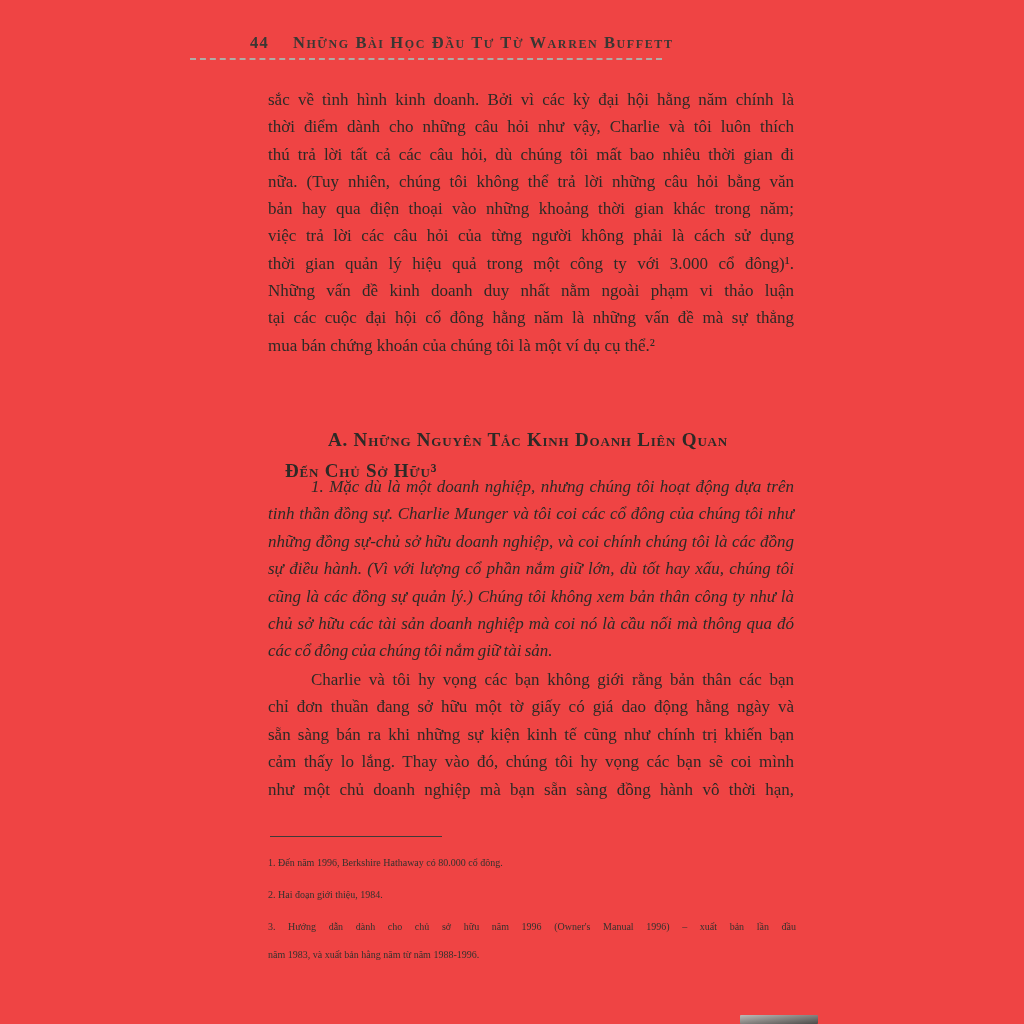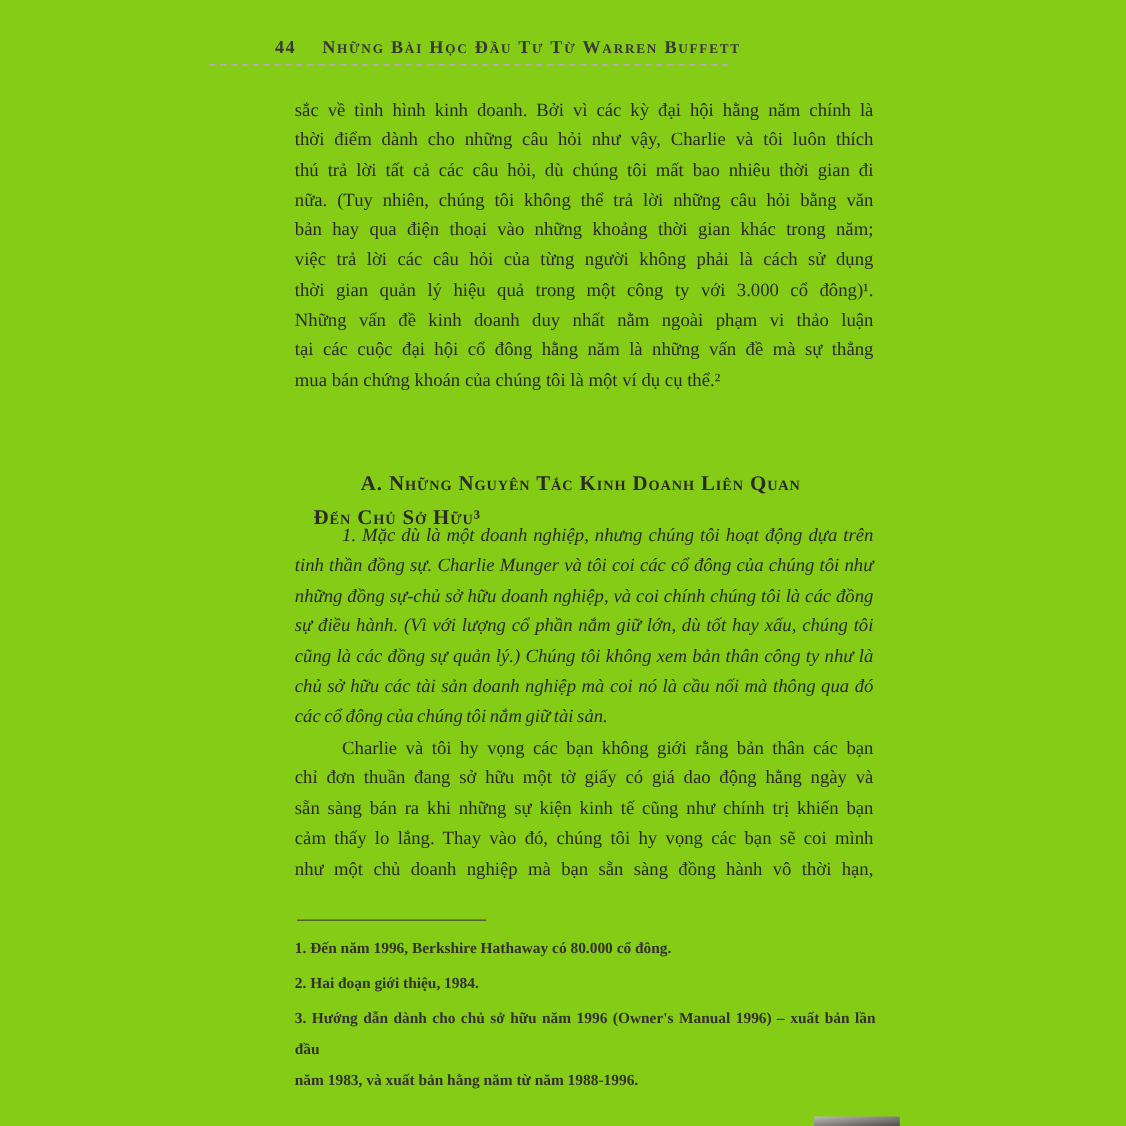--- a/index.html
+++ b/index.html
@@ -1,19 +1,19 @@
 <!DOCTYPE html>
 <html><head>
 <meta charset="utf-8">
 <style>
   html,body{margin:0;padding:0;background:#ffffff;}
   .page{
     position:relative;
     width:1024px;height:1024px;
-    background:#84cc16;
+    background:#ef4444;
     font-family:"Liberation Serif","DejaVu Serif",serif;
     color:#2d2a26;
     overflow:hidden;
   }
   
   .pg-header{
     position:absolute;left:250px;top:33px;
     display:flex;align-items:baseline;gap:24px;
     font-size:16.5px;letter-spacing:1.2px;font-weight:600;color:#3b3733;
     white-space:nowrap;
@@ -45,21 +45,21 @@
     letter-spacing:0.8px;color:#2d2a26;
   }
   .heading .line{line-height:31px;text-align:left;}
   .heading .line:first-child{text-indent:43px;}
   
   .fn-rule{
     position:absolute;left:270px;top:836px;width:172px;height:0;
     border-top:1.5px solid #3f3b38;
   }
   .fn{position:absolute;left:268px;width:528px;color:#35312d;}
-  .fn .line{font-size:14px;line-height:28px;text-align:justify;text-align-last:justify;font-weight:bold;}
+  .fn .line{font-size:10px;line-height:28px;text-align:justify;text-align-last:justify;}
   .fn .line:last-child{text-align-last:left;}
   .fn1{top:849px;}
   .fn2{top:881px;}
   .fn3{top:913px;}
   
   .artifact{
     position:absolute;left:740px;top:1015px;width:78px;height:9px;
     background:linear-gradient(to bottom right,#bdbbb9 0%,#8a8784 45%,#4e4c4a 100%);
     border-radius:1px;
   }

